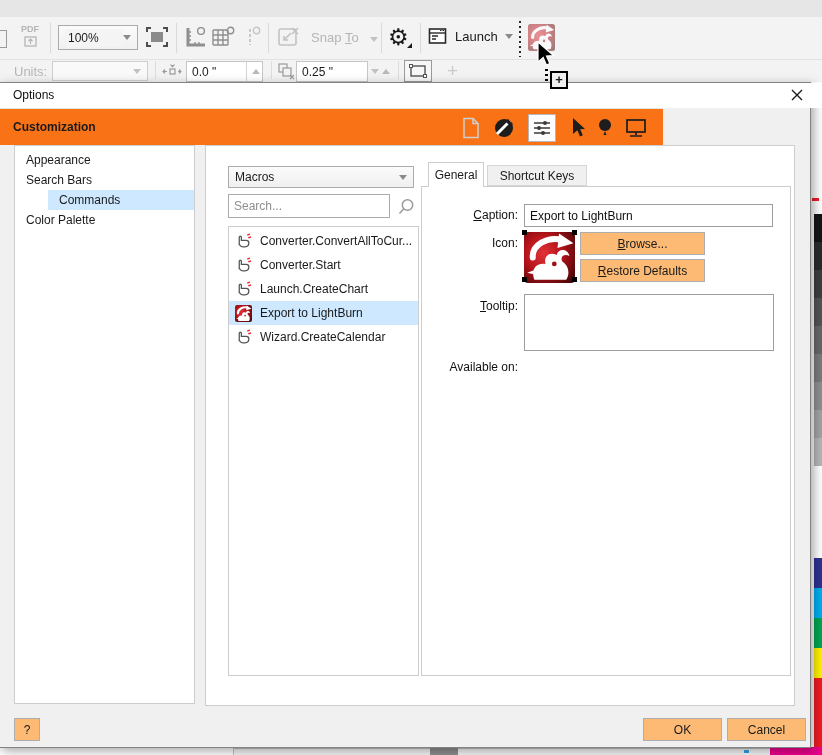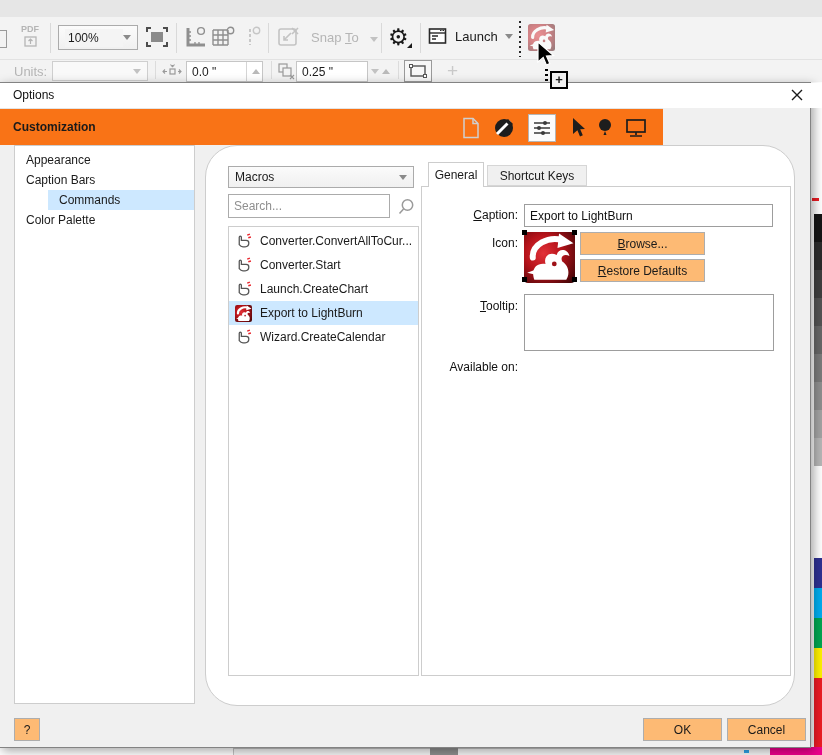--- a/index.html
+++ b/index.html
@@ -29,21 +29,21 @@
   .dlg-title{left:13px;top:5px;font-size:12px;color:#111;}
   .dlg-close{left:790px;top:5px;width:16px;height:16px;cursor:default;}
   .dlg-header{left:0;top:25px;width:663px;height:37px;background:#f97316;border-top:1px solid #e4e4e4;box-sizing:border-box;}
   .hdr-title{left:13px;top:11px;font-weight:bold;font-size:12px;}
   .hdr-icons{right:16px;top:5px;display:flex;align-items:center;gap:13px;height:28px;}
   .icon-frame{width:26px;height:26px;border:1px solid #b5b5b5;background:#fcfcfc;display:flex;align-items:center;justify-content:center;}
   .panel{background:#fff;border:1px solid #cdcdcd;box-sizing:border-box;}
   .sidebar{left:14px;top:62px;width:181px;height:559px;}
   .side-item{height:20px;line-height:20px;padding-left:11px;}
   .side-item.sel{background:#cde8ff;margin-left:33px;}
-  .outerpanel{left:205px;top:62px;width:590px;height:561px;border-radius:32px;}
+  .outerpanel{left:205px;top:62px;width:590px;height:561px;}
   .listpanel{left:22px;top:80px;width:191px;height:450px;border:1px solid #cdcdcd;box-sizing:border-box;background:#fff;}
   .mrow{height:24px;display:flex;align-items:center;gap:8px;padding-left:6px;}
   .mrow.sel{background:#cde8ff;}
   .tab{box-sizing:border-box;text-align:center;}
   .tab-active{left:222px;top:16px;width:56px;height:25px;line-height:24px;background:#fff;border:1px solid #cdcdcd;border-bottom:none;z-index:3;}
   .tab-idle{left:281px;top:19px;width:100px;height:21px;line-height:20px;background:#f0f0f0;border:1px solid #d6d6d6;z-index:1;}
   .card{left:215px;top:40px;width:370px;height:490px;border:1px solid #cdcdcd;background:#fff;box-sizing:border-box;z-index:2;}
   .flabel{width:96px;text-align:right;font-size:12px;color:#111;}
   .tfield{box-sizing:border-box;border:1px solid #9d9d9d;background:#fff;font-family:"Liberation Sans",sans-serif;font-size:12px;color:#111;padding:2px 5px;}
   .btn{box-sizing:border-box;border:1px solid #adadad;background:#fdba74;font-size:12px;text-align:center;
@@ -275,21 +275,21 @@
         <svg width="22" height="22" viewBox="0 0 22 22">
           <rect x="2" y="3" width="18" height="12" fill="none" stroke="#1d1d1d" stroke-width="1.7"></rect>
           <path d="M11 15 V18 M5 19 H17" stroke="#1d1d1d" stroke-width="1.7"></path>
         </svg>
       </span>
     </div>
 
     <div class="abs panel sidebar">
       <div style="padding-top:4px;">
         <div class="side-item">Appearance</div>
-        <div class="side-item">Caption Bars</div>
+        <div class="side-item">Search Bars</div>
         <div class="side-item sel">Commands</div>
         <div class="side-item">Color Palette</div>
       </div>
     </div>
 
     <div class="abs panel outerpanel">
 
       <span class="abs combo" style="left:22px;top:20px;width:186px;height:22px;">
         <span style="flex:1;">Macros</span>
         <span class="arrow-dn"></span>

